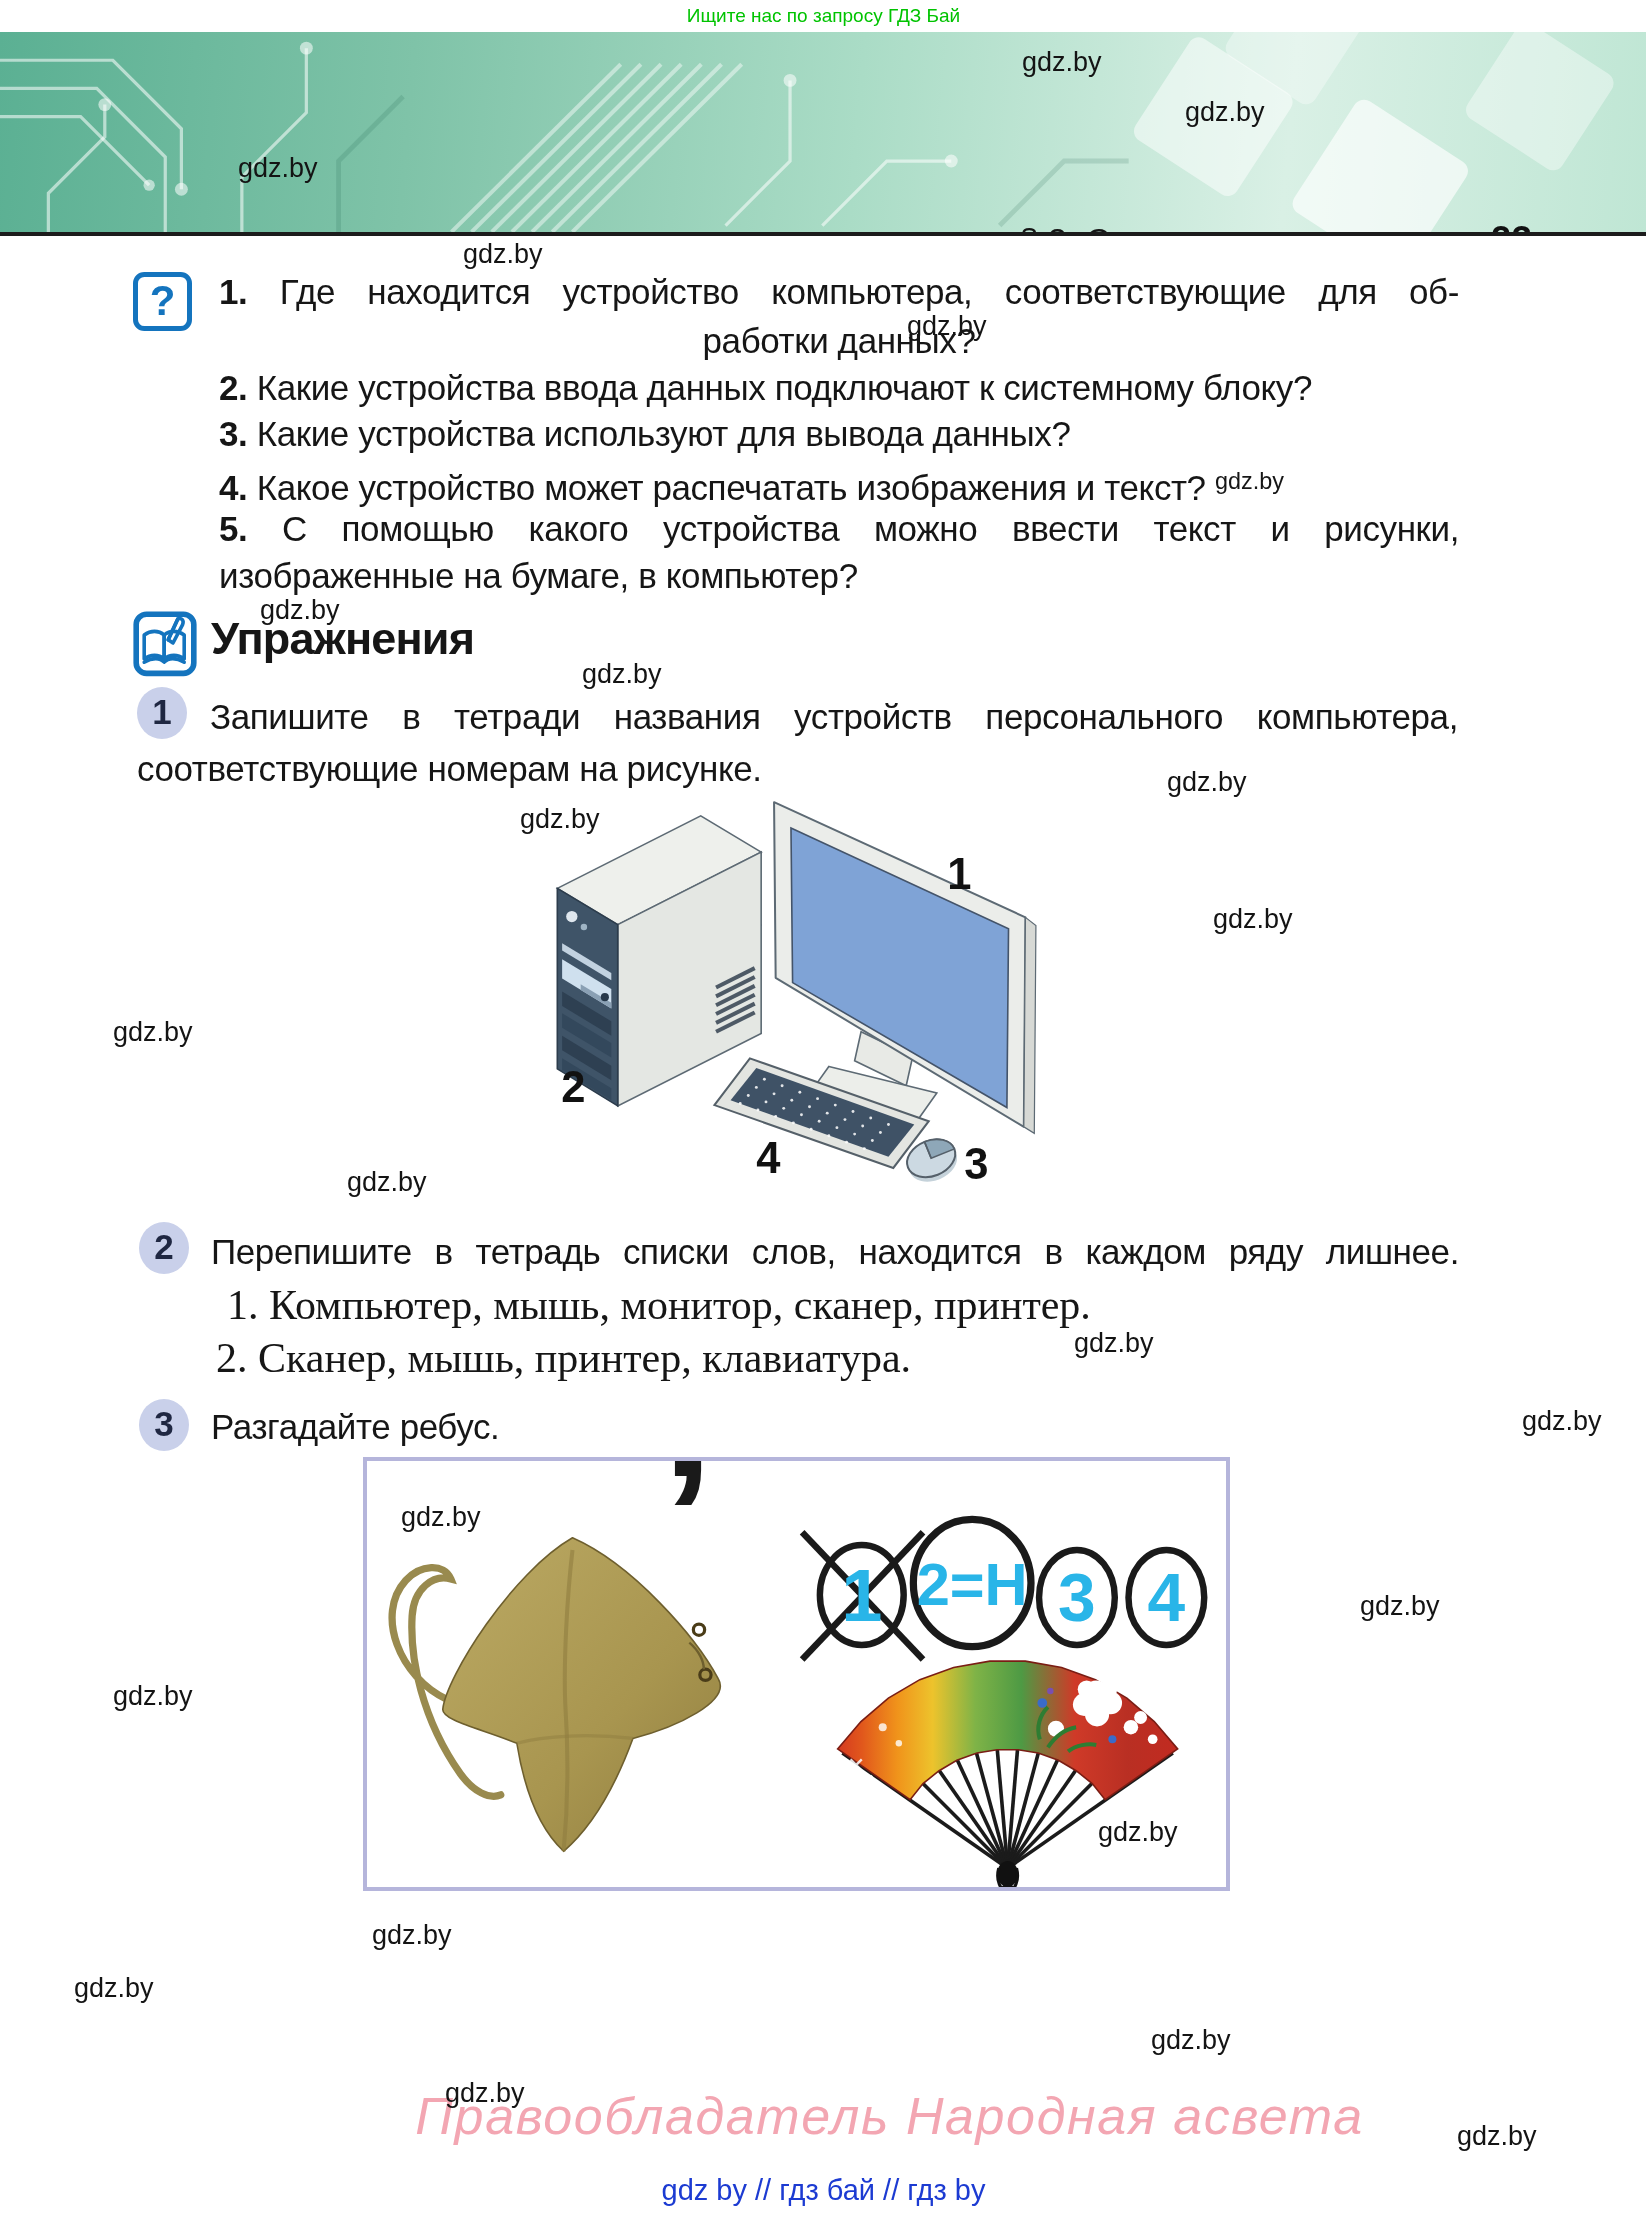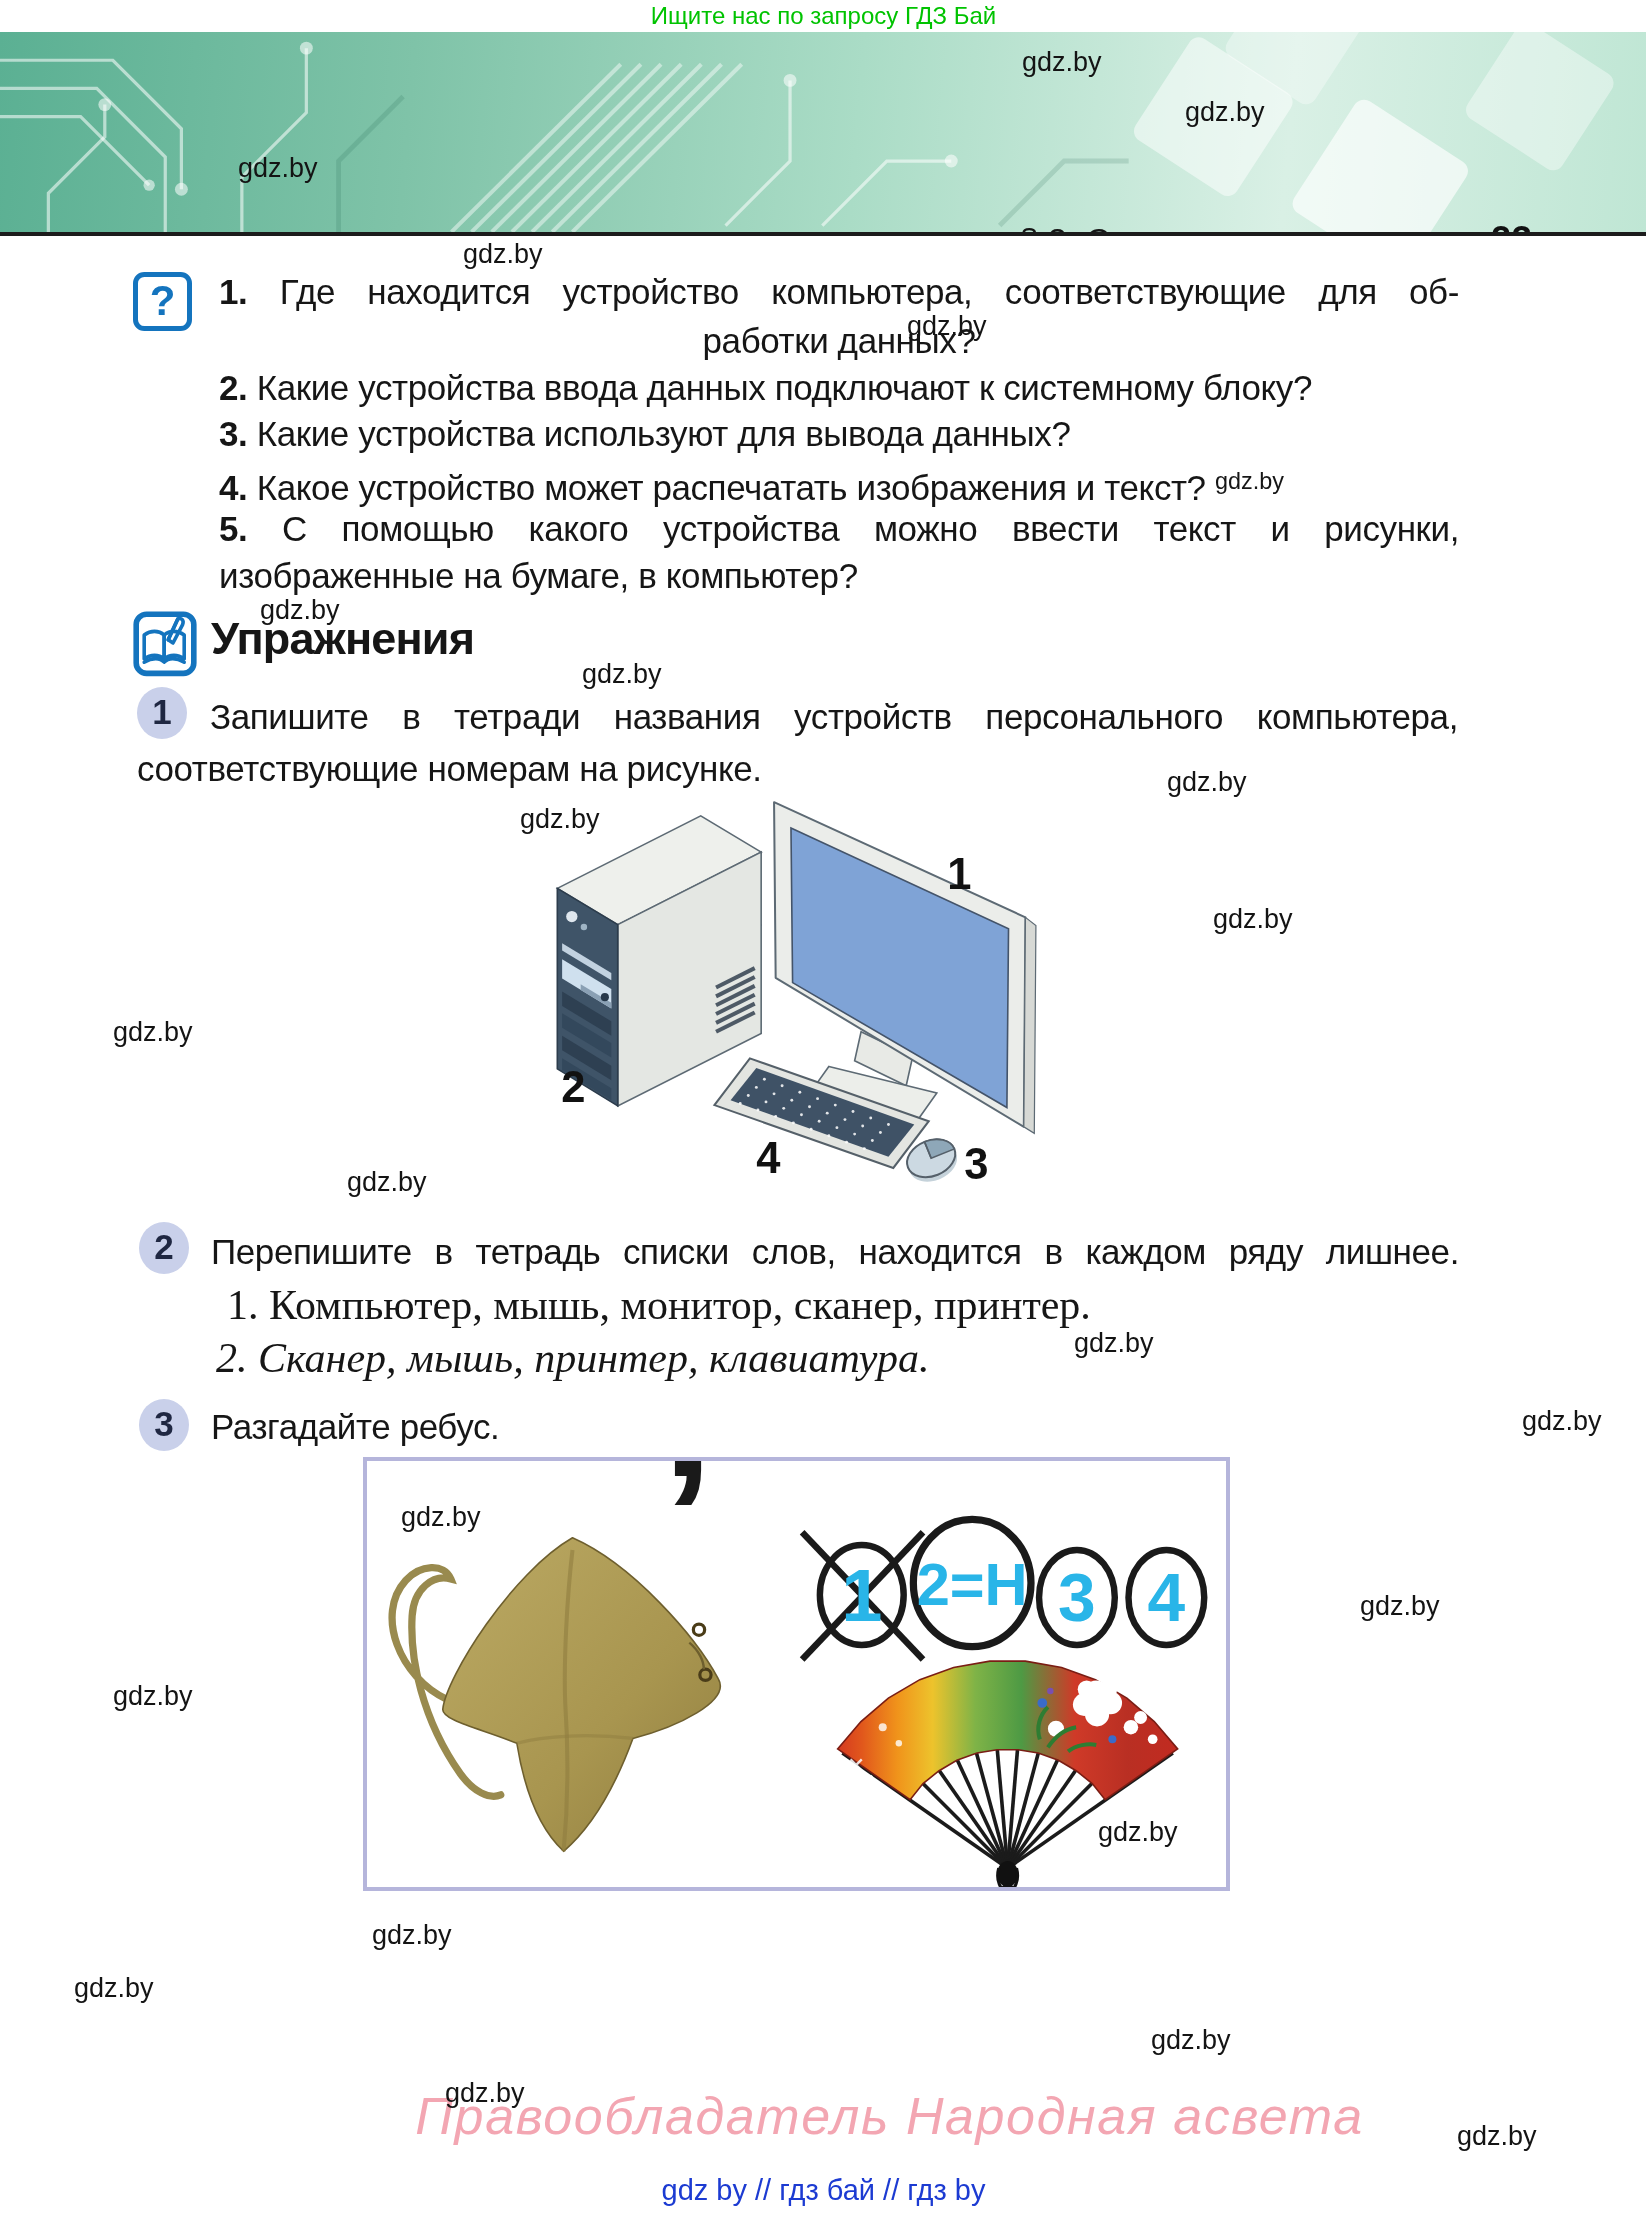--- a/index.html
+++ b/index.html
@@ -1,20 +1,20 @@
 <!DOCTYPE html>
 <html style="font-size:13px"><head>
 <meta charset="utf-8">
 <style>
   html,body{margin:0;padding:0;background:#ffffff;}
   body{width:1647px;height:2216px;position:relative;font-family:"Liberation Sans",sans-serif;color:#161616;overflow:hidden;}
   .abs{position:absolute;}
   
   #topbar{left:0;top:0;width:1647px;height:32px;background:#ffffff;text-align:center;}
-  #topbar span{font-size:24px;color:#00c300;line-height:32px;}
+  #topbar span{font-size:19px;color:#00c300;line-height:32px;}
   
   #header{left:0;top:32px;width:1647px;height:200px;background:linear-gradient(95deg,#5bb093 0%,#7fc3a8 25%,#aadcc6 52%,#d9f0e5 78%,#bfe6d4 100%);border-bottom:4px solid #1c1c1c;overflow:hidden;}
   #header-title{right:115px;top:187px;white-space:nowrap;}
   #header-title .t{font-size:34px;color:#141414;letter-spacing:0;}
   #header-title .n{font-size:37px;font-weight:700;margin-left:44px;color:#111;}
   .wm{position:absolute;font-size:27px;color:#141414;white-space:nowrap;z-index:30;}
   
   .qicon{left:133px;top:272px;width:49px;height:49px;border:5.6px solid #1474be;border-radius:11.3px;text-align:center;}
   .qicon span{font-size:42px;font-weight:700;color:#1474be;line-height:48px;}
   .qrow{position:absolute;left:219px;width:1240px;font-size:35px;line-height:40px;letter-spacing:-0.4px;white-space:nowrap;}
@@ -220,21 +220,21 @@
 
   <text x="575" y="118" font-size="54" font-weight="700" fill="#111">1</text>
   <text x="96" y="382" font-size="54" font-weight="700" fill="#111">2</text>
   <text x="596" y="478" font-size="54" font-weight="700" fill="#111">3</text>
   <text x="338" y="470" font-size="54" font-weight="700" fill="#111">4</text>
 </svg>
 
 <div class="badge" style="left:139px;top:1222px;"><span>2</span></div>
 <div class="exline just" style="left:211px;top:1231px;width:1248px;">Перепишите в тетрадь списки слов, находится в каждом ряду лишнее.</div>
 <div class="serifline" style="left:216px;top:1281px;margin-left:11px;">1. Компьютер, мышь, монитор, сканер, принтер.</div>
-<div class="serifline" style="left:216px;top:1334px;font-style:italic;">2. Сканер, мышь, принтер, клавиатура.</div>
+<div class="serifline" style="left:216px;top:1334px;">2. Сканер, мышь, принтер, клавиатура.</div>
 
 <div class="badge" style="left:139px;top:1399px;"><span>3</span></div>
 <div class="exline" style="left:211px;top:1406px;">Разгадайте ребус.</div>
 
 <div id="rebusbox" class="abs">
   <svg width="859" height="426" viewBox="0 0 1066 528">
     <defs>
       <linearGradient id="rayg" x1="0" y1="0" x2="1" y2="1">
         <stop offset="0" stop-color="#bcaa64"></stop>
           <stop offset="0.6" stop-color="#a8954f"></stop>

